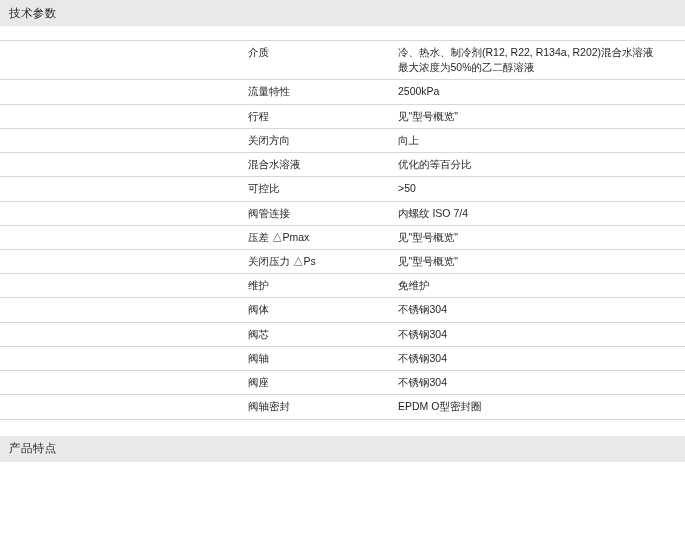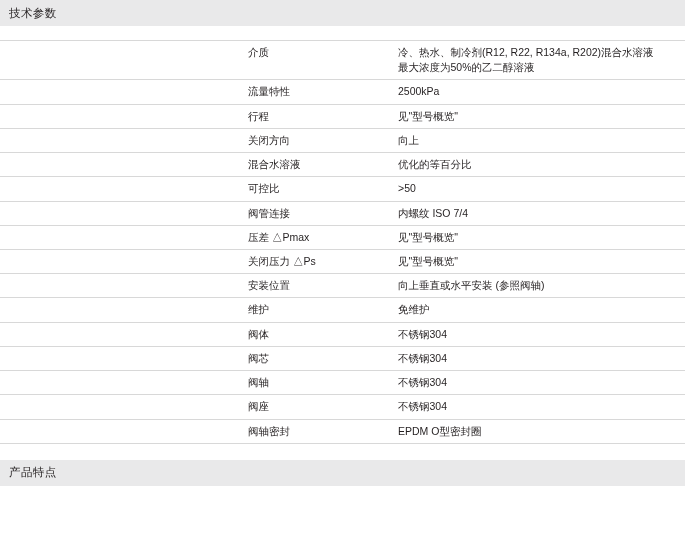--- a/index.html
+++ b/index.html
@@ -137,25 +137,20 @@
         <td class="cell-label">压差 △Pmax</td>
         <td class="cell-value">见"型号概览"</td>
       </tr>
       <tr>
         <td></td>
         <td class="cell-label">关闭压力 △Ps</td>
         <td class="cell-value">见"型号概览"</td>
       </tr>
       <tr>
         <td></td>
-        <td class="cell-label">安装位置</td>
-        <td class="cell-value">向上垂直或水平安装 (参照阀轴)</td>
-      </tr>
-      <tr>
-        <td></td>
         <td class="cell-label">维护</td>
         <td class="cell-value">免维护</td>
       </tr>
       <tr>
         <td></td>
         <td class="cell-label">阀体</td>
         <td class="cell-value">不锈钢304</td>
       </tr>
       <tr>
         <td></td>

